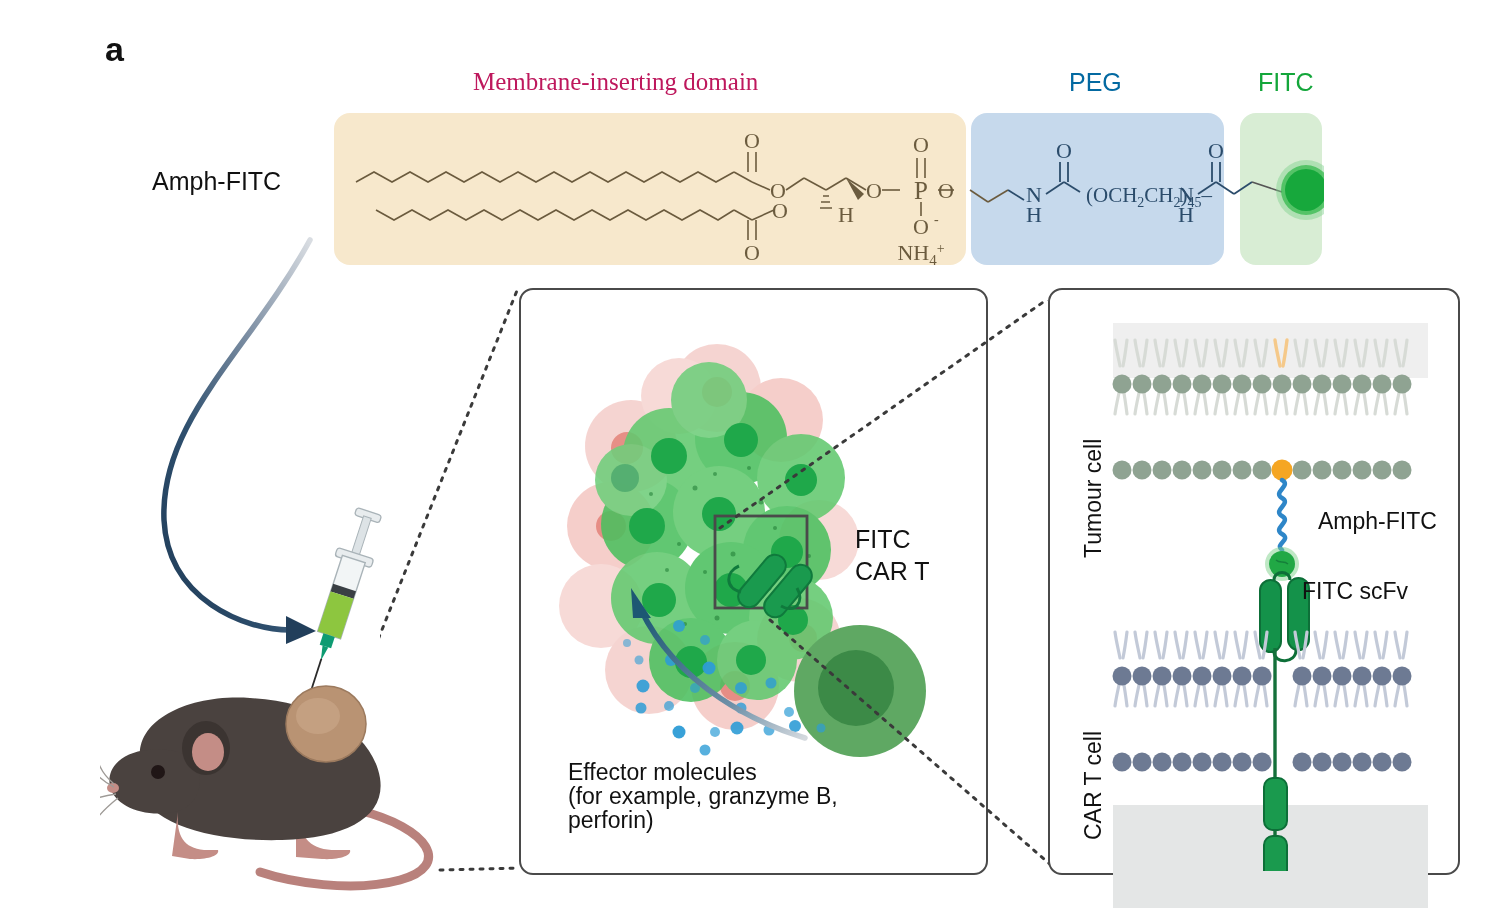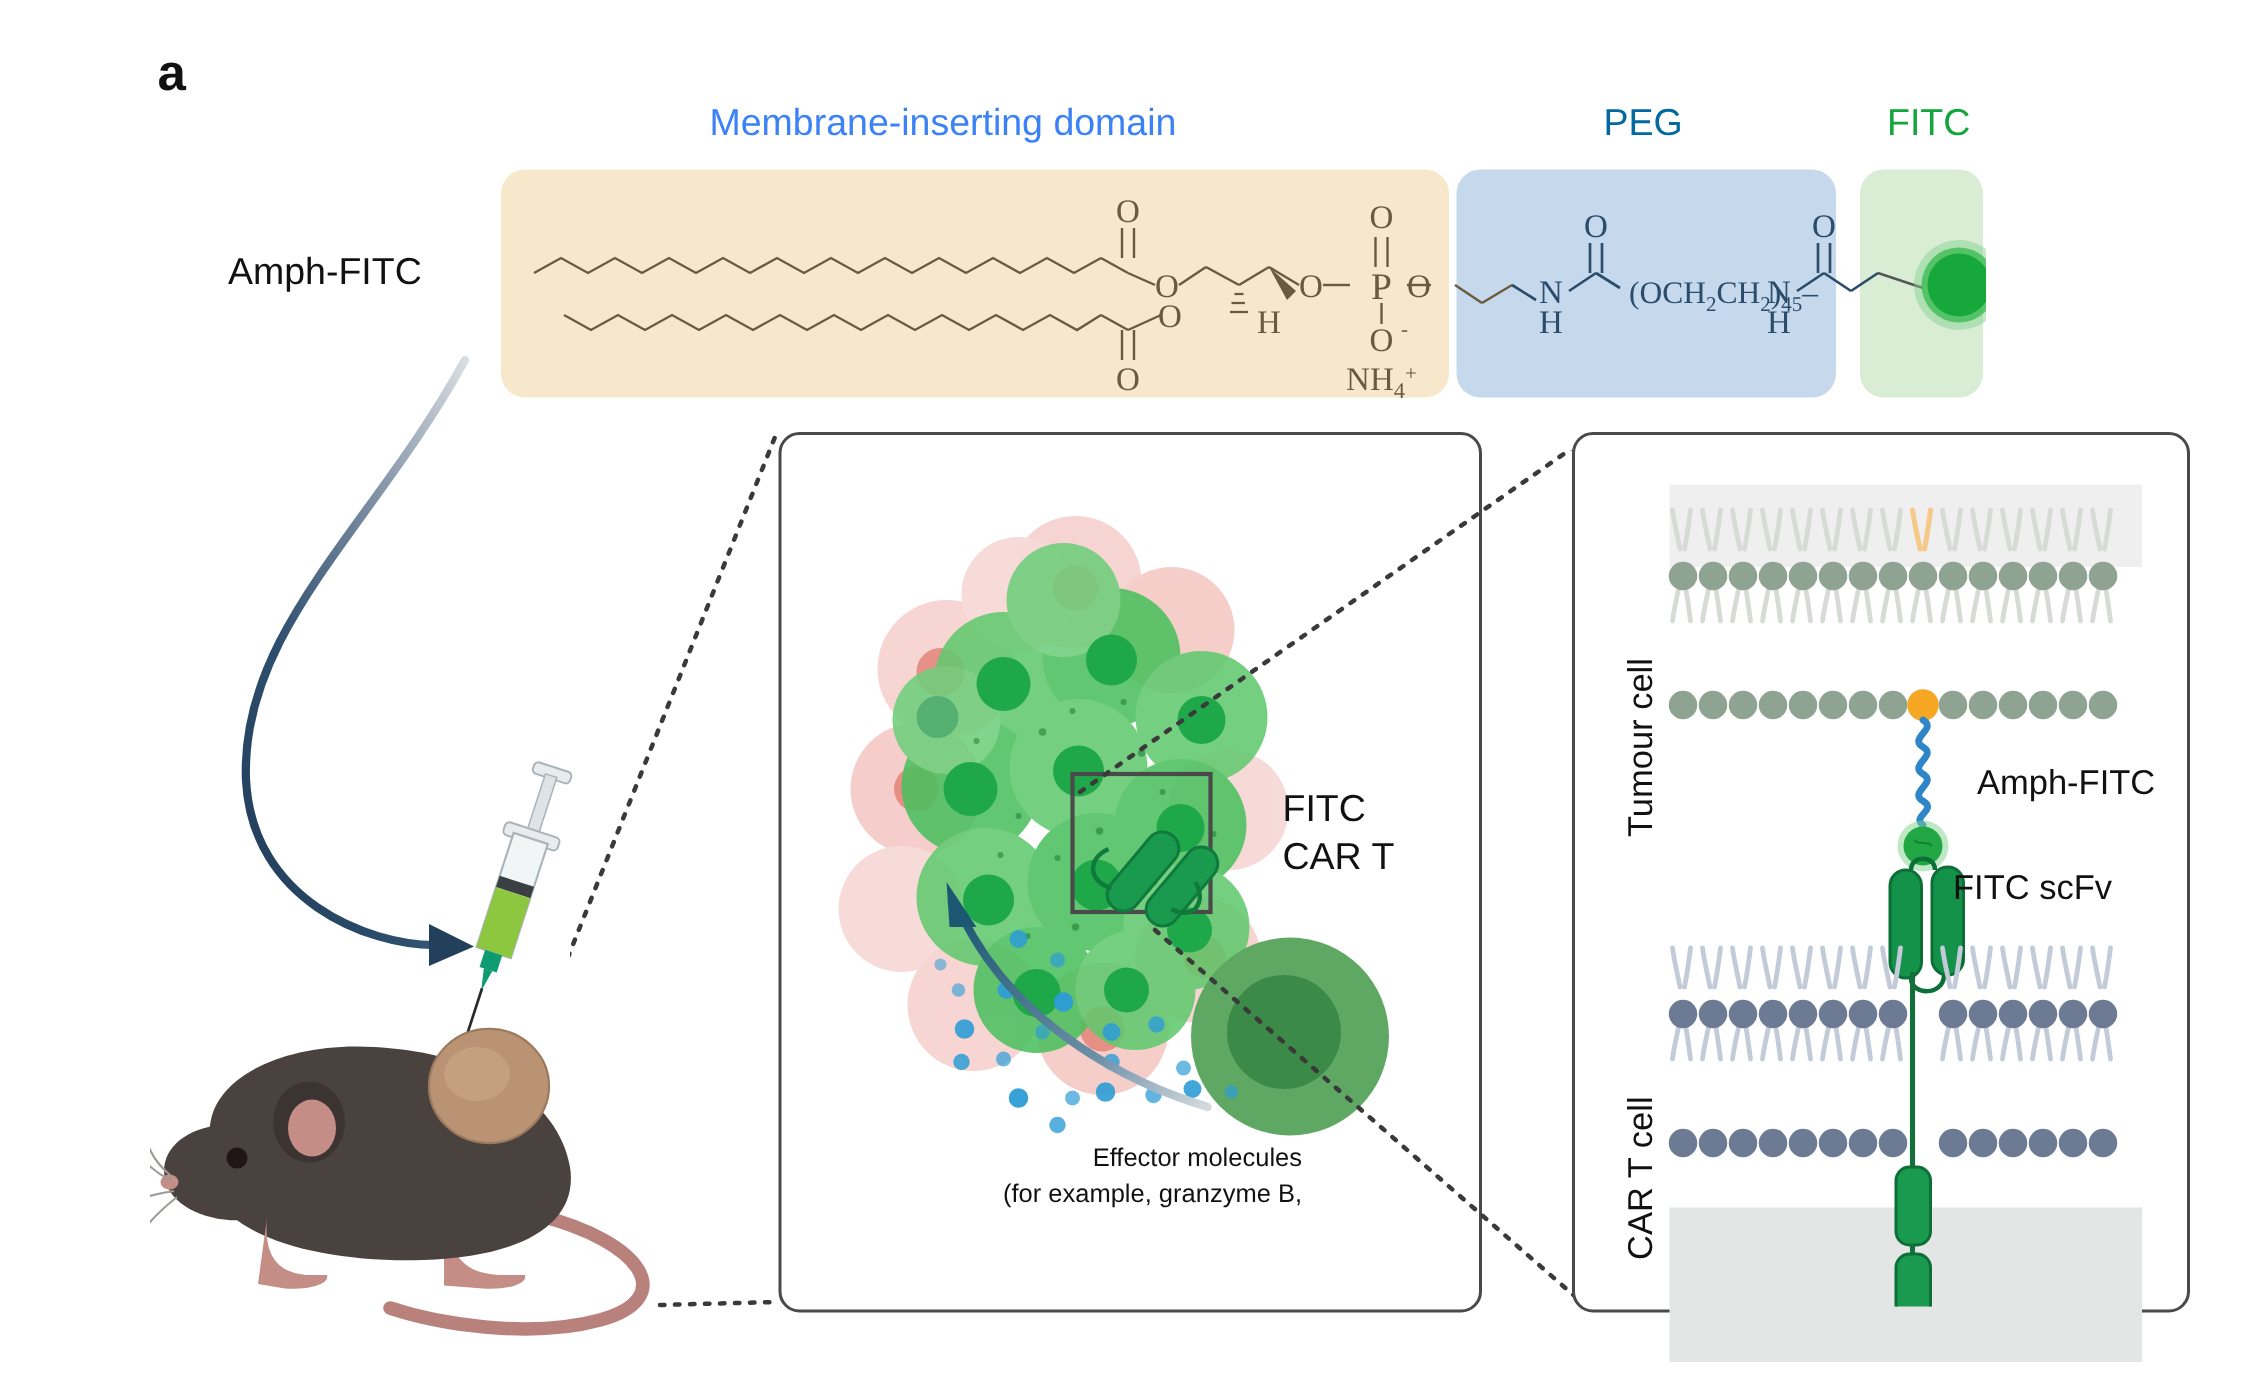--- a/index.html
+++ b/index.html
@@ -3,21 +3,21 @@
 <meta charset="utf-8">
 <style>
   html,body{margin:0;padding:0;background:#ffffff;}
   body{width:1498px;height:922px;position:relative;overflow:hidden;
        font-family:"Liberation Sans","DejaVu Sans",sans-serif;color:#111;}
   .abs{position:absolute;}
   #panel-label{left:105px;top:30px;font-size:34px;font-weight:bold;letter-spacing:-1px;}
 
   
   #amph-label{left:152px;top:167px;font-size:25px;}
-  #lbl-mid{left:473px;top:68px;font-size:25px;color:#3b82f6;}
+  #lbl-mid{left:473px;top:68px;font-size:25px;color:#be185d;font-family:Liberation Serif, serif;}
   #lbl-peg{left:1069px;top:68px;font-size:25px;color:#0369a1;}
   #lbl-fitc{left:1258px;top:68px;font-size:25px;color:#13A63A;}
 
   .struct-box{border-radius:16px;}
   #box-lipid{left:334px;top:113px;width:632px;height:152px;background:#F7E8CC;}
   #box-peg{left:971px;top:113px;width:253px;height:152px;background:#C6D9EC;}
   #box-fitc{left:1240px;top:113px;width:82px;height:152px;background:#D8EDD4;}
 
   
   .outline-panel{border:2.5px solid #4A4A4A;border-radius:14px;background:#fff;}
@@ -31,21 +31,21 @@
   #lbl-cart{left:1080px;top:840px;}
 
   
   #cyto-top{left:1113px;top:323px;width:315px;height:55px;background:#EFEFEF;}
   #cyto-bot{left:1113px;top:805px;width:315px;height:103px;background:#E4E6E6;}
 
   
   #lbl-amph-r{left:1318px;top:508px;font-size:23px;}
   #lbl-scfv{left:1302px;top:568px;font-size:23px;margin-top:10px;}
   #lbl-fitccart{left:855px;top:523px;font-size:25px;line-height:32px;}
-  #lbl-effector{left:568px;top:760px;font-size:17px;line-height:24px;text-align:right;width:300px;}
+  #lbl-effector{left:568px;top:760px;font-size:23px;line-height:24px;text-align:left;width:300px;}
 
   svg{display:block;}
 </style>
 </head>
 <body>
 
 <div class="abs" id="panel-label">a</div>
 
 <div class="abs" id="amph-label">Amph-FITC</div>
 <div class="abs" id="lbl-mid">Membrane-inserting domain</div>
@@ -330,20 +330,21 @@
 </svg>
 
 <div class="abs" id="lbl-fitccart">
   <div>FITC</div>
   <div>CAR T</div>
 </div>
 
 <div class="abs" id="lbl-effector">
   <div>Effector molecules</div>
   <div>(for example, granzyme B,</div>
+  <div>perforin)</div>
 </div>
 
 <svg class="abs" style="left:700px;top:300px;" width="370" height="580">
   <g stroke="#3A3A3A" stroke-width="3" stroke-dasharray="3,7" stroke-linecap="round" fill="none">
     <line x1="20" y1="228" x2="352" y2="-4"></line>
     <line x1="70" y1="320" x2="352" y2="566"></line>
   </g>
 </svg>
 
 <div class="abs outline-panel" id="panel-right"></div>

